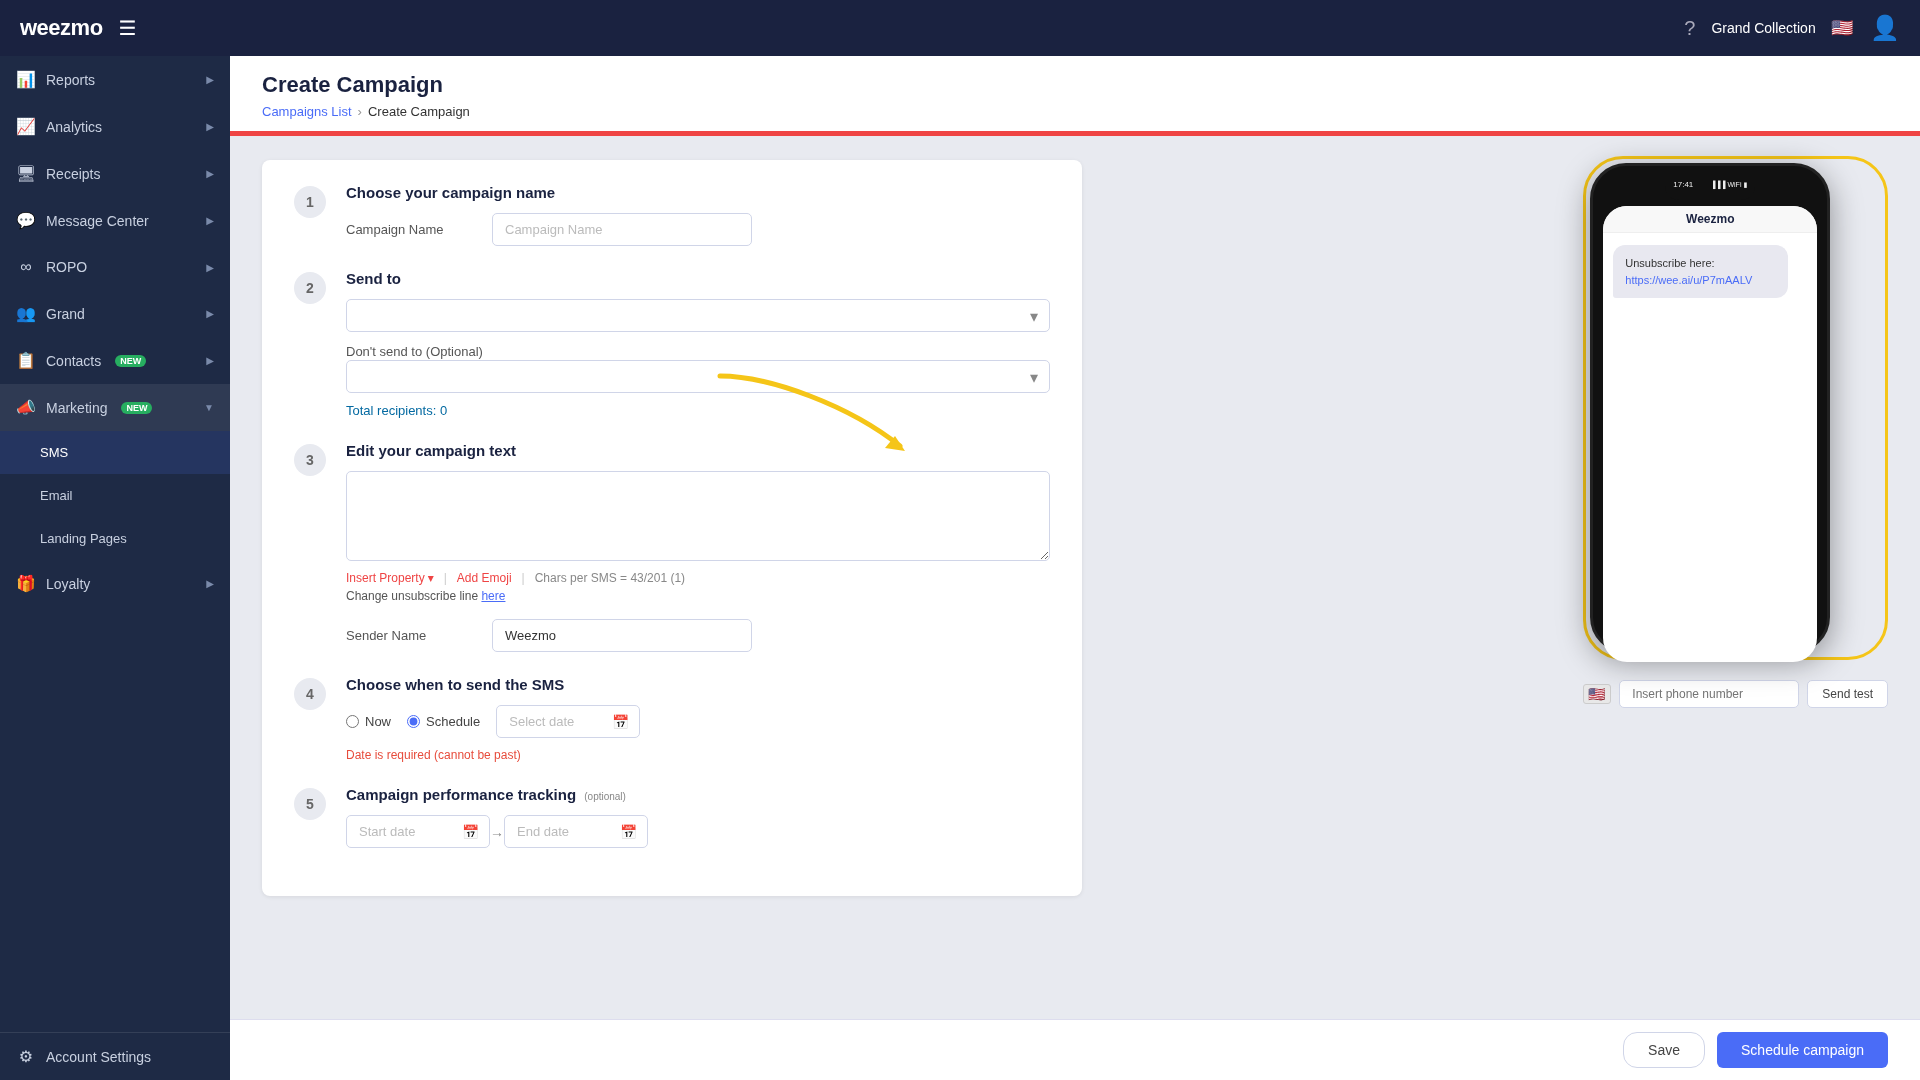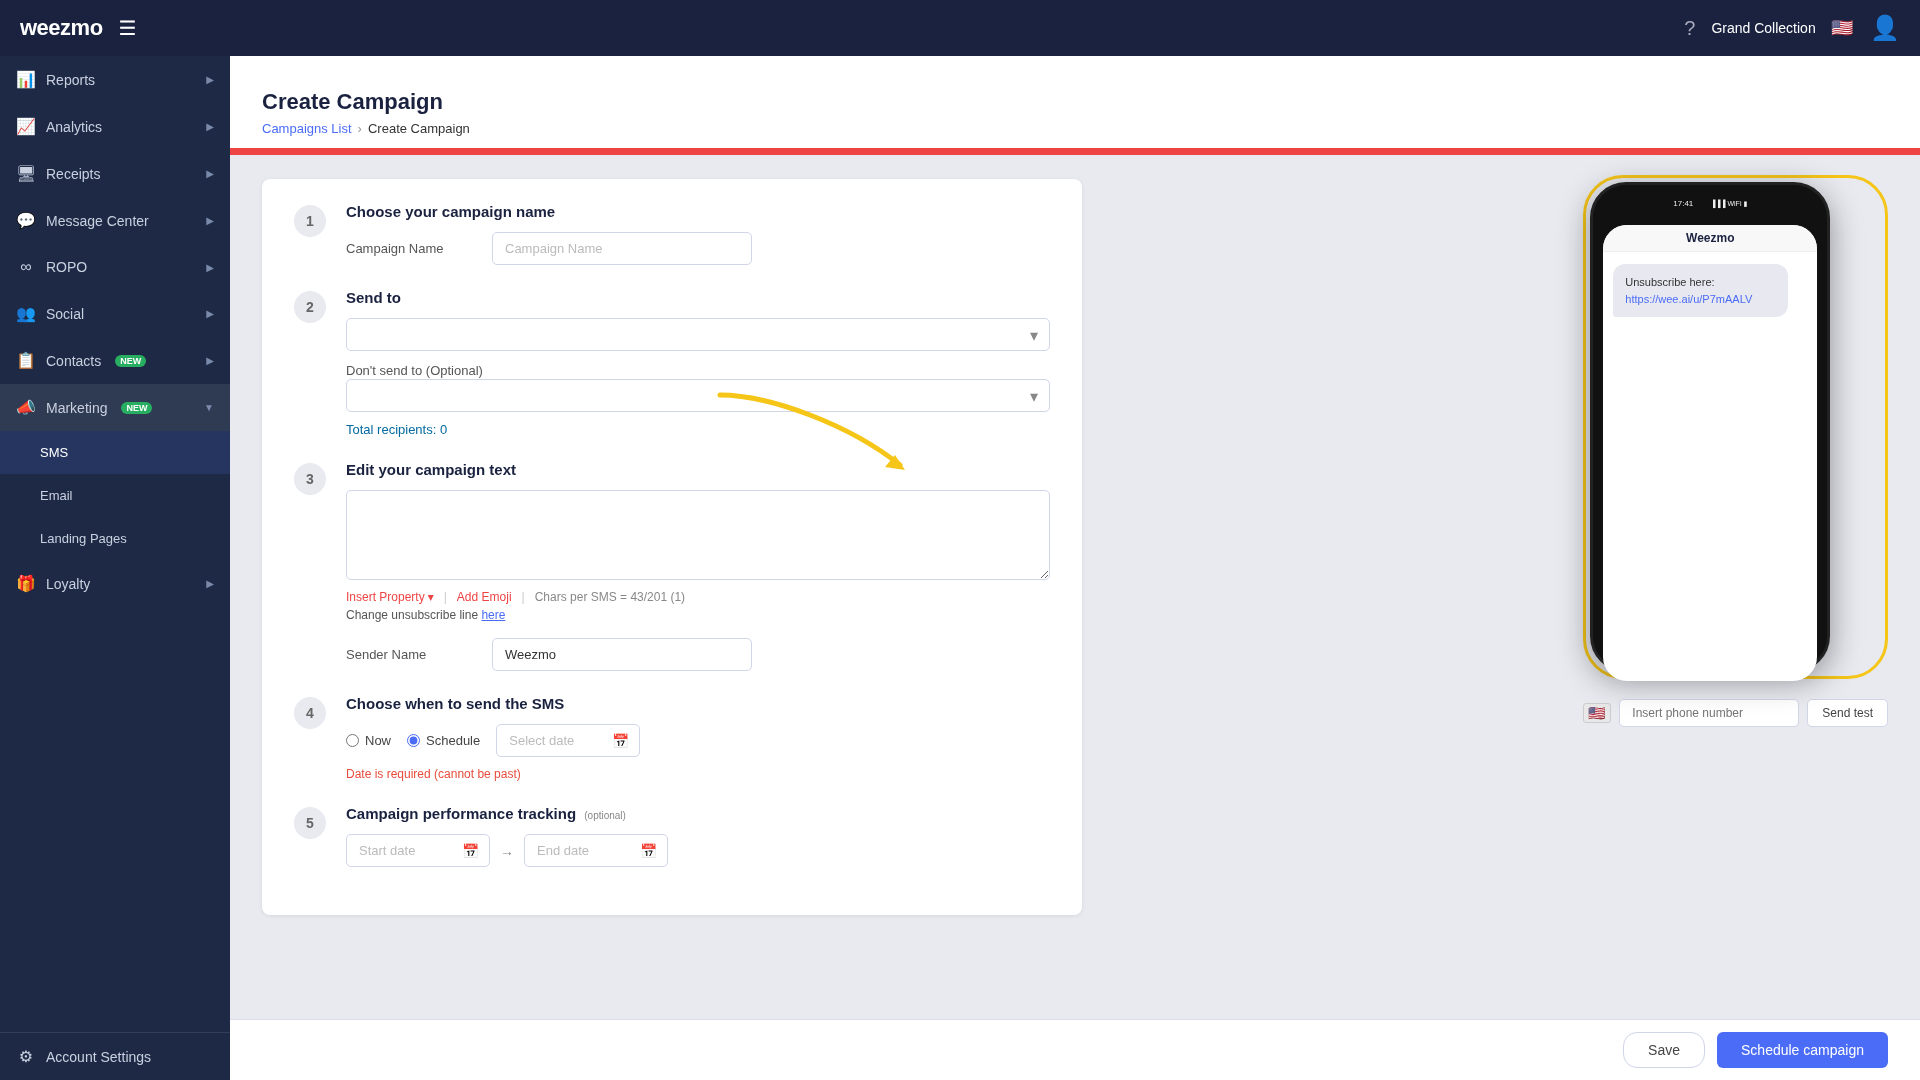--- a/index.html
+++ b/index.html
@@ -66,22 +66,22 @@
     .content {
       flex: 1;
       background: #e8eaf0;
       overflow-y: auto;
       position: relative;
     }
 
     
     .page-header {
       background: white;
-      padding: 33px 32px 0;
-      border-bottom: 7px solid #ef4444;
+      padding: 16px 32px 0;
+      border-bottom: 5px solid #ef4444;
     }
     .page-title { font-size: 22px; font-weight: 600; color: #1a2240; margin-bottom: 6px; }
     .breadcrumb { font-size: 13px; color: #888; display: flex; gap: 6px; padding-bottom: 12px; }
     .breadcrumb a { color: #4a6cf7; text-decoration: none; }
     .breadcrumb-sep { color: #999; }
     .breadcrumb-current { color: #333; font-weight: 500; }
 
     
     .page-body {
       padding: 24px 32px;
@@ -215,21 +215,21 @@
       color: #333;
       background: white;
       width: 144px;
       outline: none;
     }
     .date-input::placeholder { color: #bbb; }
     .date-icon { position: absolute; right: 10px; color: #888; font-size: 14px; pointer-events: none; }
     .date-required { font-size: 12px; color: #e74c3c; margin-top: 4px; }
 
     
-    .date-range-row { display: flex; align-items: center; gap: 10px; }
+    .date-range-row { display: flex; align-items: center; }
     .date-range-arrow { color: #888; font-size: 14px; }
 
     
     .phone-overlay {
       position: absolute;
       top: 20px;
       right: 32px;
       z-index: 10;
     }
     .phone-frame {
@@ -407,21 +407,21 @@
       <span>Message Center</span>
       <span class="arrow">▶</span>
     </div>
     <div class="sidebar-item">
       <span class="icon">∞</span>
       <span>ROPO</span>
       <span class="arrow">▶</span>
     </div>
     <div class="sidebar-item">
       <span class="icon">👥</span>
-      <span>Social</span>
+      <span>Grand</span>
       <span class="arrow">▶</span>
     </div>
     <div class="sidebar-item">
       <span class="icon">📋</span>
       <span>Contacts</span>
       <span class="badge-new">NEW</span>
       <span class="arrow">▶</span>
     </div>
     <div class="sidebar-item active">
       <span class="icon">📣</span>

